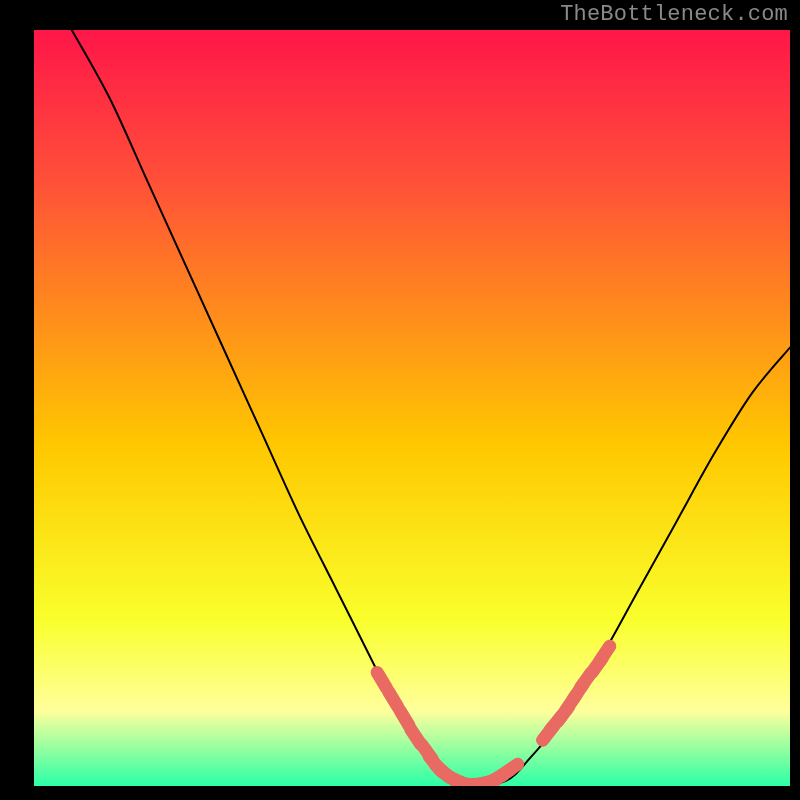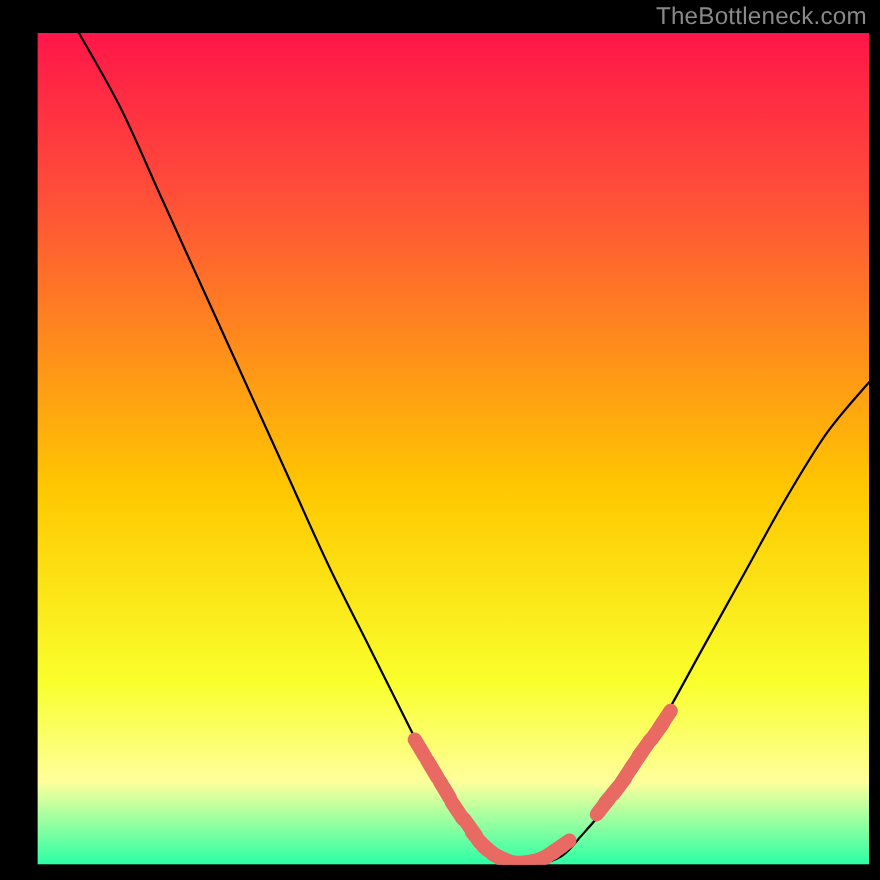--- a/index.html
+++ b/index.html
@@ -23,21 +23,21 @@
     left: 0;
     top: 0;
     width: 756px;
     height: 756px;
     display: block;
   }
   .watermark {
     position: absolute;
     top: 2px;
     right: 12px;
-    font-family: Liberation Sans, sans-serif;
+    font-family: Liberation Mono, monospace;
     font-size: 22px;
     color: #898989;
     letter-spacing: 0.2px;
     font-weight: 500;
   }
 </style>
 </head>
 <body>
 
 <div class="frame">

